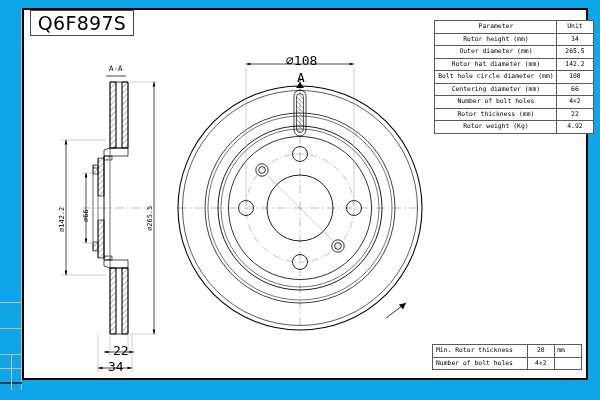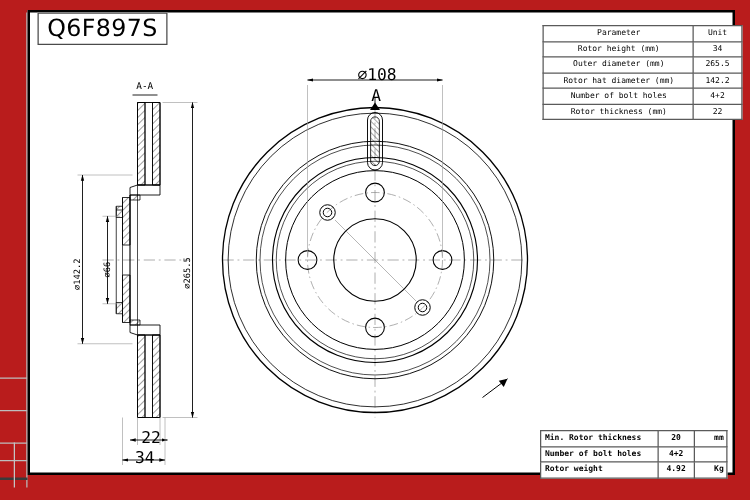--- a/index.html
+++ b/index.html
@@ -1,21 +1,21 @@
 <!DOCTYPE html>
 <html><head>
 <meta charset="utf-8">
 <style>
   html,body{margin:0;padding:0;background:#ffffff;}
   body{
     width:600px;height:400px;position:relative;overflow:hidden;
     font-family:"DejaVu Sans Mono", monospace;
     color:#000;
   }
-  #page{position:absolute;inset:0;background:#b91c1c;}
+  #page{position:absolute;inset:0;background:#0ea5e9;}
 
   
   .frame{
     position:absolute;left:22px;top:8px;width:566px;height:372px;
     border:2px solid #000;box-sizing:border-box;background:#fff;
   }
 
   
   .margin-strip{
     position:absolute;left:0px;top:10px;width:22px;height:380px;
@@ -51,25 +51,25 @@
   .param-table th.pname,.param-table th.pval{text-align:center;}
 
   
   .sum-table{
     position:absolute;left:432px;top:344px;width:150px;
     border-collapse:collapse;background:#fff;
   }
   .sum-table td{
     border:1px solid #5a5a5a;
     font-size:6.4px;line-height:1.05;
-    padding:2.4px 2px;color:#000;white-space:nowrap;font-weight:bold;
+    padding:2.4px 2px;color:#000;white-space:nowrap;
   }
   .sum-table .slabel{text-align:left;padding-left:3px;width:92px;}
   .sum-table .sval{text-align:center;width:26px;}
-  .sum-table .sunit{text-align:right;width:26px;}
+  .sum-table .sunit{text-align:left;width:26px;}
 
   
   .draw{position:absolute;left:0;top:0;width:600px;height:400px;}
 
   
   .vlabel{
     position:absolute;
     font-size:7px;
     font-family:"DejaVu Sans Mono", monospace;
     color:#000;
@@ -294,43 +294,50 @@
       </tr>
       <tr>
         <td class="pname">Outer diameter (mm)</td>
         <td class="pval">265.5</td>
       </tr>
       <tr>
         <td class="pname">Rotor hat diameter (mm)</td>
         <td class="pval">142.2</td>
       </tr>
       <tr>
+        <td class="pname">Bolt hole circle diameter (mm)</td>
+        <td class="pval">108</td>
+      </tr>
+      <tr>
+        <td class="pname">Centering diameter (mm)</td>
+        <td class="pval">66</td>
+      </tr>
+      <tr>
         <td class="pname">Number of bolt holes</td>
         <td class="pval">4+2</td>
       </tr>
       <tr>
         <td class="pname">Rotor thickness (mm)</td>
         <td class="pval">22</td>
+      </tr>
+      <tr>
+        <td class="pname">Rotor weight (Kg)</td>
+        <td class="pval">4.92</td>
       </tr>
     </tbody>
   </table>
 
   <table class="sum-table">
     <tbody>
       <tr>
         <td class="slabel">Min. Rotor thickness</td>
         <td class="sval">20</td>
         <td class="sunit">mm</td>
       </tr>
       <tr>
         <td class="slabel">Number of bolt holes</td>
         <td class="sval">4+2</td>
         <td class="sunit"></td>
       </tr>
-      <tr>
-        <td class="slabel">Rotor weight</td>
-        <td class="sval">4.92</td>
-        <td class="sunit">Kg</td>
-      </tr>
     </tbody>
   </table>
 
 </div>
 
 </body></html>

